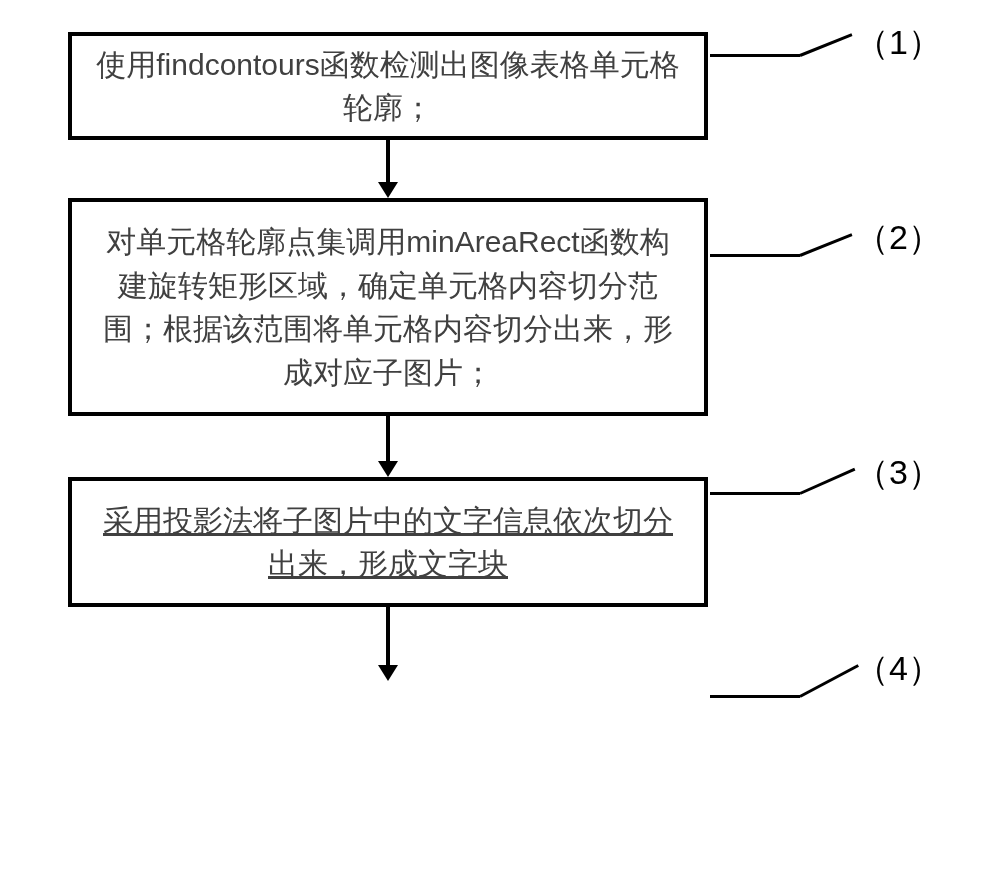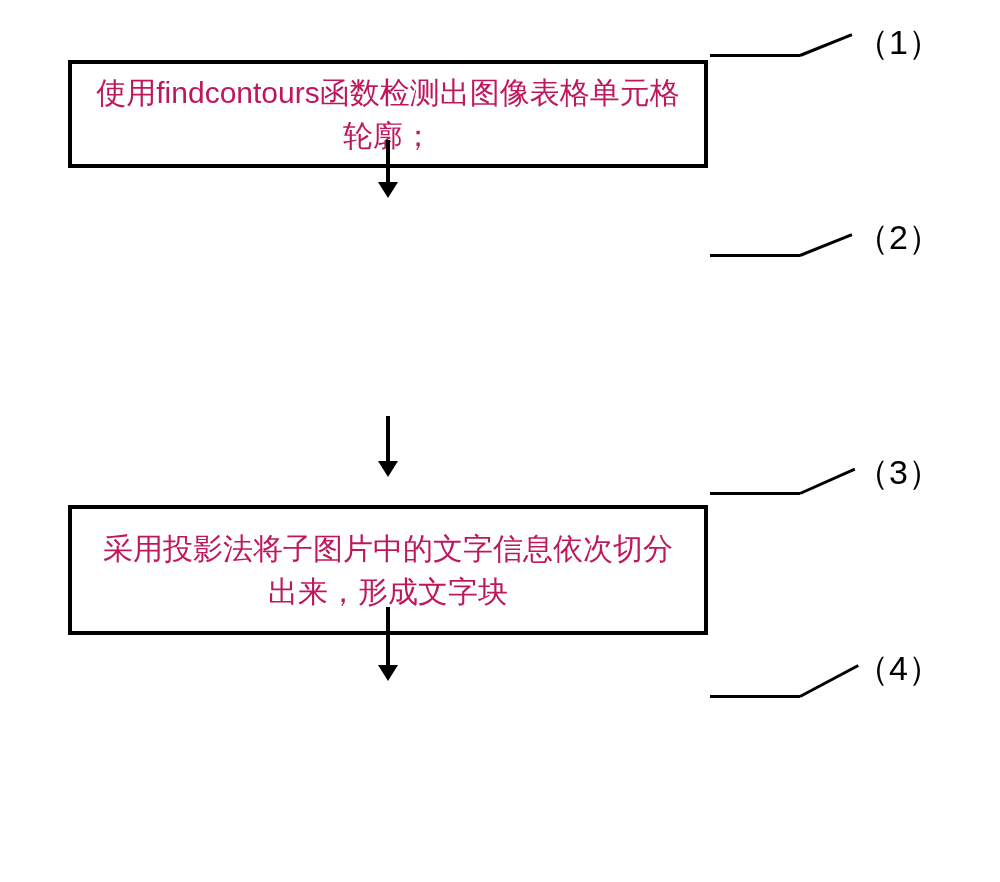--- a/index.html
+++ b/index.html
@@ -19,22 +19,21 @@
     position: absolute;
     border: 4px solid #000;
     background: #fff;
     display: flex;
     align-items: center;
     justify-content: center;
     text-align: center;
     padding: 10px 20px;
     font-size: 30px;
     line-height: 1.45;
-    color: #be185d;
-    margin-top: 28px;
+    color: #404040;
   }
   .step-label {
     position: absolute;
     font-size: 34px;
     color: #000;
     font-family: "SimSun", "宋体", sans-serif;
   }
   
   .v-line {
     position: absolute;
@@ -63,21 +62,21 @@
   .lbl-line-diag {
     position: absolute;
     height: 3px;
     background: #000;
     transform-origin: left center;
   }
 
   
   #box1 { left: 68px;  top: 32px;  width: 640px; height: 108px; }
   #box2 { left: 68px;  top: 198px; width: 640px; height: 218px; }
-  #box3 { left: 68px;  top: 477px; width: 640px; height: 130px; }
+  #box3 { left: 68px;  top: 477px; width: 640px; height: 130px; text-decoration: underline; }
   #box4 { left: 68px;  top: 680px; width: 640px; height: 130px; }
 
   
   .connector { position: absolute; left: 388px; }
   #c1 .v-line { left: 0; top: 0; height: 42px; }
   #c1 .arrow-down { left: 0; top: 42px; }
   #c1 { top: 140px; }
 
   #c2 .v-line { left: 0; top: 0; height: 45px; }
   #c2 .arrow-down { left: 0; top: 45px; }
@@ -118,20 +117,23 @@
   </div>
   <div id="l1h" class="lbl-line-h"></div>
   <div id="l1d" class="lbl-line-diag"></div>
   <div id="lbl1" class="step-label">（1）</div>
 
   <div id="c1" class="connector">
     <div class="v-line"></div>
     <div class="arrow-down"></div>
   </div>
 
+  <div id="box2" class="step-box">
+    <span>对单元格轮廓点集调用minAreaRect函数构建旋转矩形区域，确定单元格内容切分范围；根据该范围将单元格内容切分出来，形成对应子图片；</span>
+  </div>
   <div id="l2h" class="lbl-line-h"></div>
   <div id="l2d" class="lbl-line-diag"></div>
   <div id="lbl2" class="step-label">（2）</div>
 
   <div id="c2" class="connector">
     <div class="v-line"></div>
     <div class="arrow-down"></div>
   </div>
 
   <div id="box3" class="step-box">

